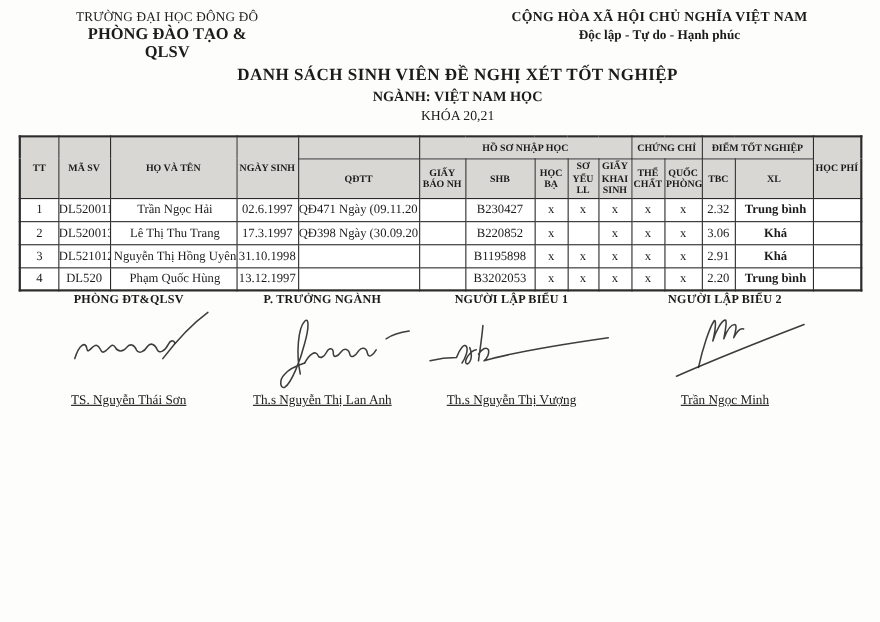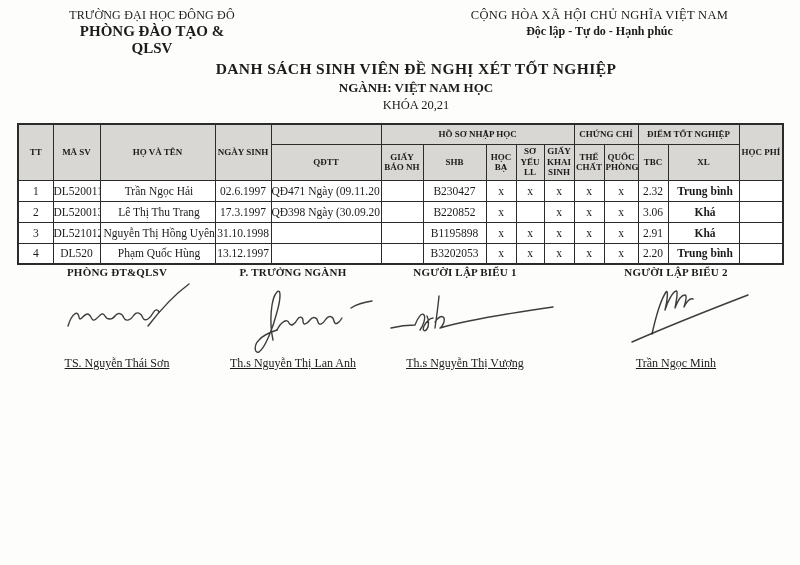--- a/index.html
+++ b/index.html
@@ -12,21 +12,21 @@
     overflow: hidden;
   }
   .page { position: relative; width: 800px; height: 565px; padding-left: 32px; }
 
   
   .doc-header { position: relative; height: 52px; }
   .org-block { position: absolute; left: 30px; top: 8px; width: 180px; text-align: center; }
   .org-line1 { font-size: 12px; letter-spacing: .2px; }
   .org-line2 { font-size: 15px; font-weight: bold; }
   .national-block { position: absolute; left: 400px; top: 8px; width: 335px; text-align: center; }
-  .nat-line1 { font-size: 12.5px; font-weight: normal; letter-spacing: .3px; }
+  .nat-line1 { font-size: 12.5px; font-weight: bold; letter-spacing: .3px; }
   .nat-line2 { font-size: 12px; font-weight: bold; margin-top: 1px; }
 
   
   .title-block { text-align: center; margin-top: 8px; }
   .title-main { font-size: 15.5px; font-weight: bold; letter-spacing: .4px; }
   .title-major { font-size: 13px; font-weight: bold; margin-top: 2px; }
   .title-cohort { font-size: 12.5px; margin-top: 2px; }
 
   
   table.roster {
@@ -65,21 +65,21 @@
   
   .sig-area { position: absolute; left: 0; top: 266px; width: 800px; height: 120px; }
   .sig-col { position: absolute; width: 200px; text-align: center; }
   .sig-col .sig-title { font-size: 11px; font-weight: bold; letter-spacing: .2px; }
   .sig-col .sig-name { font-size: 12px; margin-top: 2px; text-decoration: underline; }
   .sig-draw { height: 72px; margin-top: 4px; position: relative; }
   .sig-draw svg { position: absolute; top: 0; }
   .sig-col-1 { left: 17px; }
   .sig-col-2 { left: 193px; }
   .sig-col-3 { left: 365px; }
-  .sig-col-4 { left: 576px; }
+  .sig-col-4 { left: 559px; }
   .sig-1 svg { left: 45px; }
   .sig-2 svg { left: 42px; }
   .sig-3 svg { left: 22px; }
   .sig-4 svg { left: 48px; }
   .sig-stroke { fill: none; stroke: #222; stroke-width: 1.4; stroke-linecap: round; stroke-linejoin: round; opacity: .88; }
 </style>
 </head>
 <body>
 
 <div class="page">

